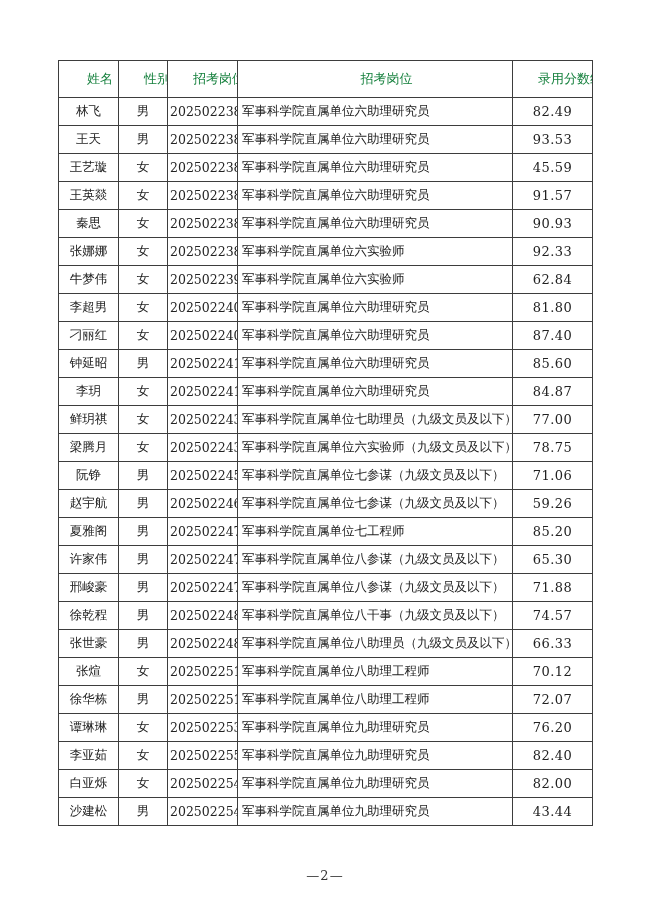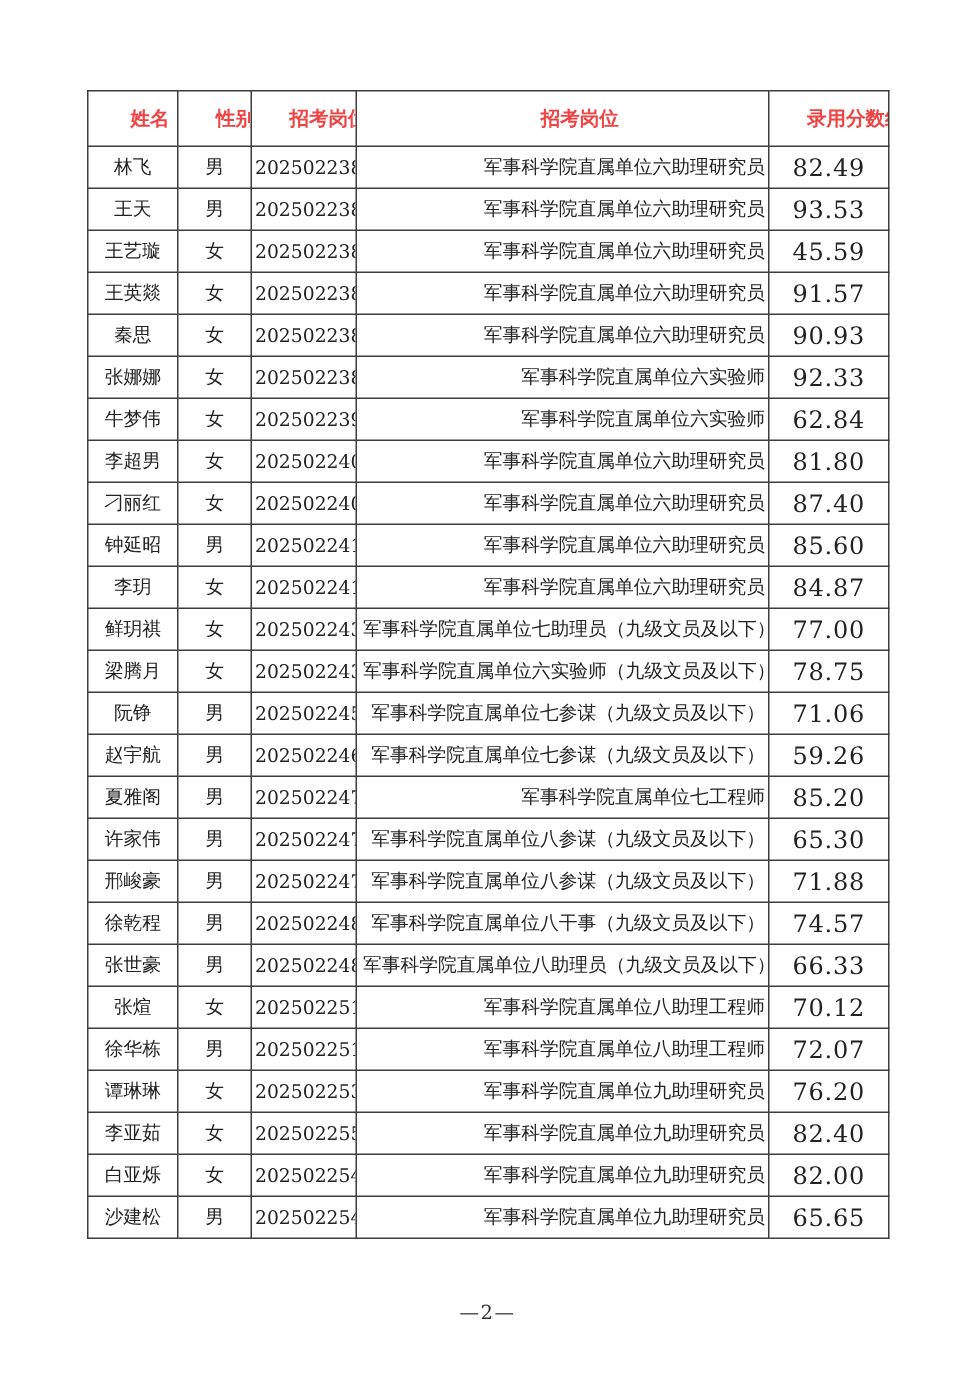--- a/index.html
+++ b/index.html
@@ -34,36 +34,36 @@
     border: 1px solid #3d3d3d;
     text-align: center;
     vertical-align: middle;
     padding: 0 2px;
     overflow: hidden;
     white-space: nowrap;
   }
   table.score-table th {
     height: 36px;
     font-size: 13px;
-    font-weight: bold;
-    color: #ef4444;
+    font-weight: normal;
+    color: #15803d;
     padding-left: 25px;
   }
   table.score-table td {
     height: 27px;
     font-size: 12.5px;
     font-weight: normal;
     color: #222;
   }
   table.score-table td.pos {
-    text-align: right;
+    text-align: left;
     padding-left: 4px;
   }
   table.score-table td.score {
-    font-size: 16px;
+    font-size: 13px;
     letter-spacing: 0.5px;
   }
   col.c-name   { width: 60px; }
   col.c-gender { width: 49px; }
   col.c-code   { width: 70px; }
   col.c-pos    { width: 275px; }
   col.c-score  { width: 80px; }
   .page-footer {
     position: absolute;
     left: 0;
@@ -271,20 +271,20 @@
           <td>女</td>
           <td>2025022545</td>
           <td class="pos">军事科学院直属单位九助理研究员</td>
           <td class="score">82.00</td>
         </tr>
         <tr>
           <td>沙建松</td>
           <td>男</td>
           <td>2025022540</td>
           <td class="pos">军事科学院直属单位九助理研究员</td>
-          <td class="score">65.65</td>
+          <td class="score">43.44</td>
         </tr>
       </tbody>
   </table>
 
   <div class="page-footer">—2—</div>
 
 </div>
 
 </body></html>

